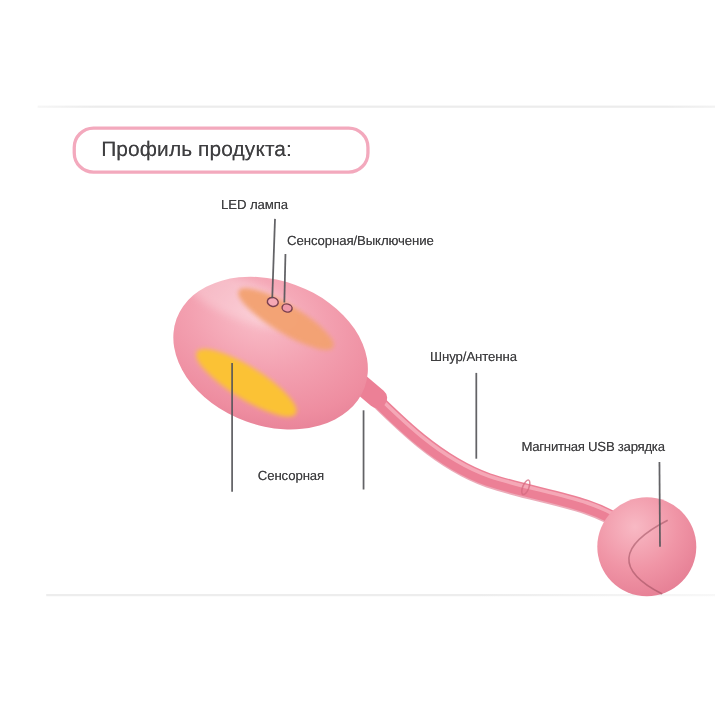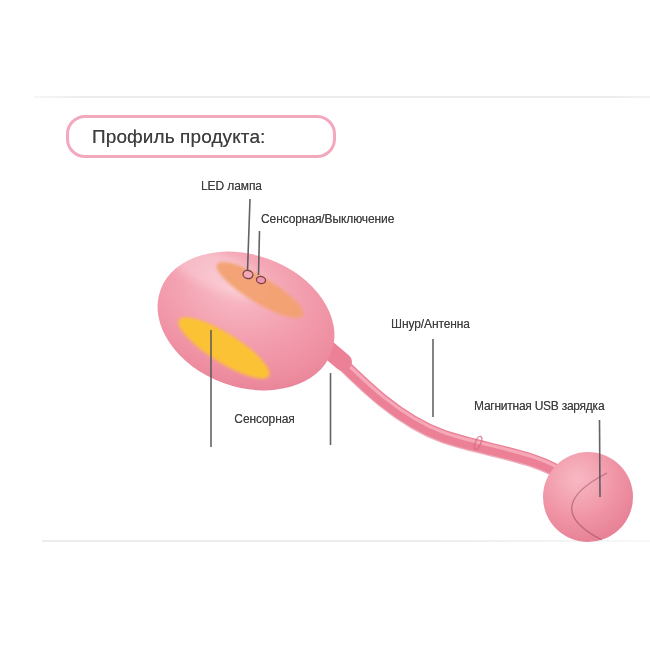--- a/index.html
+++ b/index.html
@@ -22,21 +22,21 @@
     text-shadow:0 0 .6px rgba(62,62,64,.75);white-space:nowrap;
   }
   .callout{
     position:absolute;font-size:12px;line-height:20px;white-space:nowrap;
     text-shadow:0 0 .5px rgba(62,62,64,.7);letter-spacing:-.1px;
   }
   .callout-led{left:167px;top:176px;}
   .callout-power{left:227px;top:209px;}
   .callout-cord{left:357px;top:314px;}
   .callout-usb{left:440px;top:396px;letter-spacing:-.25px;}
-  .callout-sensor{left:158px;top:406px;width:145px;text-align:center;line-height:26px;}
+  .callout-sensor{left:158px;top:419px;width:145px;text-align:center;line-height:26px;}
   .callout-sensor span{display:block;}
   #art{position:absolute;left:0;top:0;width:650px;height:650px;}
 </style>
 </head>
 <body>
 
 <div id="page">
 
   <div class="rule rule-top"></div>
   <div class="rule rule-bottom"></div>

